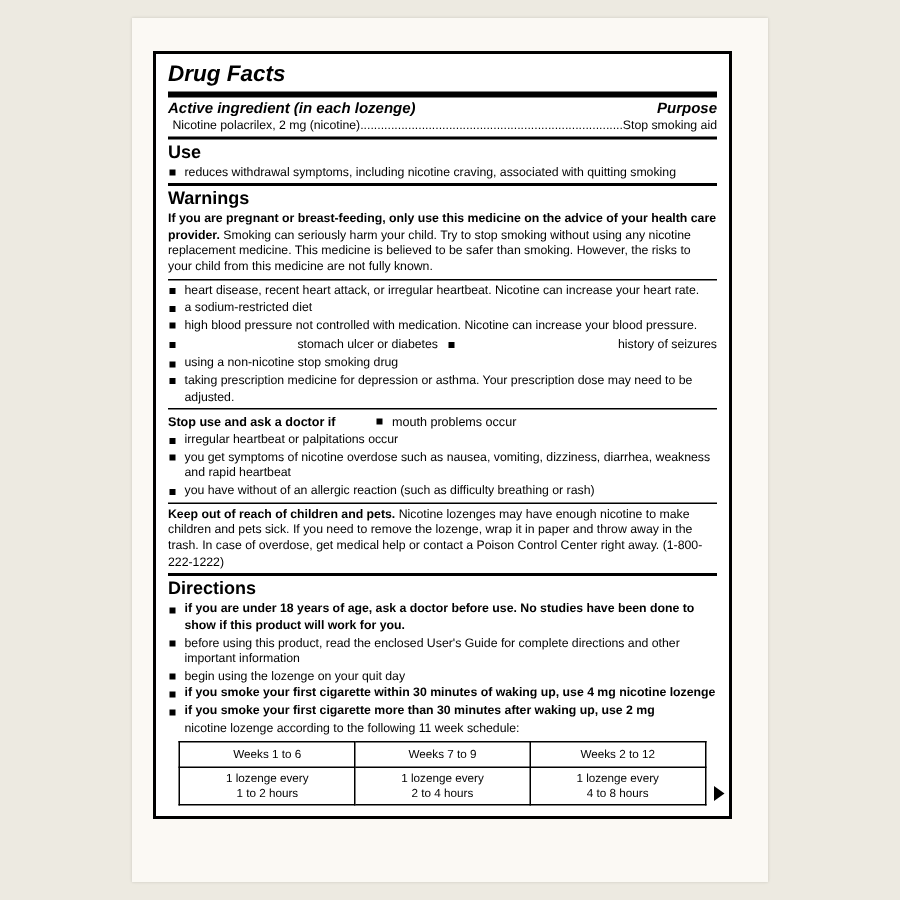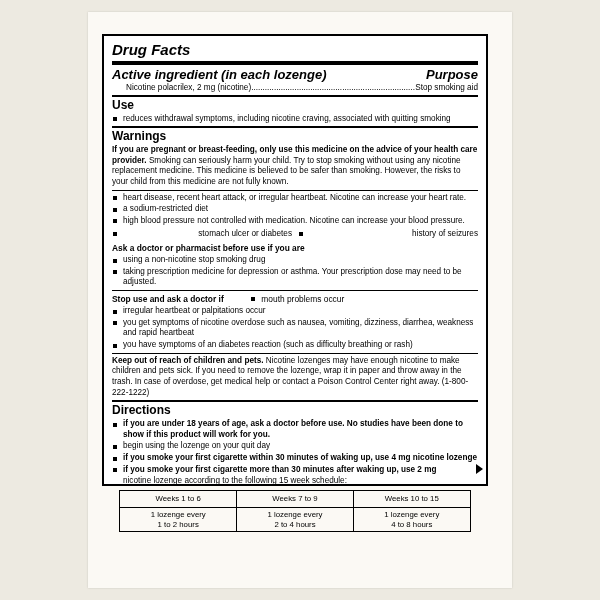--- a/index.html
+++ b/index.html
@@ -27,21 +27,21 @@
     width: 424px;
     height: 576px;
     background: #fbf9f4;
     box-shadow: 0 0 2px rgba(0,0,0,0.15);
   }
   .panel {
     position: absolute;
     left: 14px;
     top: 22px;
     width: 386px;
-    height: 452px;
+    height: 512px;
     background: #ffffff;
     border: 2px solid #000;
     box-sizing: border-box;
     padding: 5px 8px 0 8px;
   }
   .hr-thick {
     border: 0;
     border-top: 4px solid #000;
     margin: 2px 0 2px 0;
   }
@@ -65,28 +65,28 @@
   .sect-head {
     font-size: 12px;
     font-weight: bold;
     line-height: 1.15;
     margin: 1px 0 1px 0;
   }
   .row-split {
     display: flex;
     justify-content: space-between;
     align-items: baseline;
-    font-size: 13px;
+    font-size: 10px;
     font-weight: bold;
     font-style: italic;
   }
   .ai-line {
     font-size: 8.2px;
     line-height: 1.25;
-    margin: 1px 0 2px 14px;
+    margin: 1px 0 2px 3px;
     display: flex;
     white-space: nowrap;
     justify-content: center;
   }
   .ai-left { flex: 0 0 auto; }
   .ai-dots {
     flex: 1 1 auto;
     overflow: hidden;
     letter-spacing: 0px;
     font-size: 8.2px;
@@ -195,57 +195,57 @@
       <hr class="hr-thin">
 
       <div class="bullet">heart disease, recent heart attack, or irregular heartbeat. Nicotine can increase your heart rate.</div>
       <div class="bullet">a sodium-restricted diet</div>
       <div class="bullet">high blood pressure not controlled with medication. Nicotine can increase your blood pressure.</div>
       <div class="two-col">
         <div class="bullet">stomach ulcer or diabetes</div>
         <div class="bullet">history of seizures</div>
       </div>
 
-      <div class="sub-head">Ask a doctor or pharmacist before use if you are</div>
       <div class="bullet">using a non-nicotine stop smoking drug</div>
       <div class="bullet">taking prescription medicine for depression or asthma. Your prescription dose may need to be adjusted.</div>
       <hr class="hr-thin">
 
       <div class="sub-head">
         <span>Stop use and ask a doctor if</span>
         <span style="display:inline-block;width:22px"></span>
         <span style="font-weight:normal;position:relative;padding-left:11px;">
           <span style="position:absolute;left:1px;top:3px;width:4px;height:4px;background:#000;display:inline-block;"></span>
           <span>mouth problems occur</span>
         </span>
       </div>
       <div class="bullet">irregular heartbeat or palpitations occur</div>
       <div class="bullet">you get symptoms of nicotine overdose such as nausea, vomiting, dizziness, diarrhea, weakness and rapid heartbeat</div>
-      <div class="bullet">you have symptoms of an diabetes reaction (such as difficulty breathing or rash)</div>
+      <div class="bullet">you have without of an allergic reaction (such as difficulty breathing or rash)</div>
       <hr class="hr-thin">
 
       <div class="bold-para">
         <span>Keep out of reach of children and pets.</span>
         <span style="font-weight:normal">Nicotine lozenges may have enough nicotine to make children and pets sick. If you need to remove the lozenge, wrap it in paper and throw away in the trash. In case of overdose, get medical help or contact a Poison Control Center right away. (1-800-222-1222)</span>
       </div>
       <hr class="hr-med">
 
       <div class="sect-head">Directions</div>
       <div class="bullet b">if you are under 18 years of age, ask a doctor before use. No studies have been done to show if this product will work for you.</div>
+      <div class="bullet">before using this product, read the enclosed User's Guide for complete directions and other important information</div>
       <div class="bullet">begin using the lozenge on your quit day</div>
       <div class="bullet b">if you smoke your first cigarette within 30 minutes of waking up, use 4 mg nicotine lozenge</div>
       <div class="bullet b">if you smoke your first cigarette more than 30 minutes after waking up, use 2 mg</div>
-      <div class="sched-note">nicotine lozenge according to the following 15 week schedule:</div>
+      <div class="sched-note">nicotine lozenge according to the following 11 week schedule:</div>
 
       <table class="tbl">
         <tbody>
             <tr>
           <td class="h">Weeks 1 to 6</td>
           <td class="h">Weeks 7 to 9</td>
-          <td class="h">Weeks 10 to 15</td>
+          <td class="h">Weeks 2 to 12</td>
         </tr>
         <tr>
           <td style="white-space:pre-line">1 lozenge every
 1 to 2 hours</td>
           <td style="white-space:pre-line">1 lozenge every
 2 to 4 hours</td>
           <td style="white-space:pre-line">1 lozenge every
 4 to 8 hours</td>
         </tr>
       </tbody>

